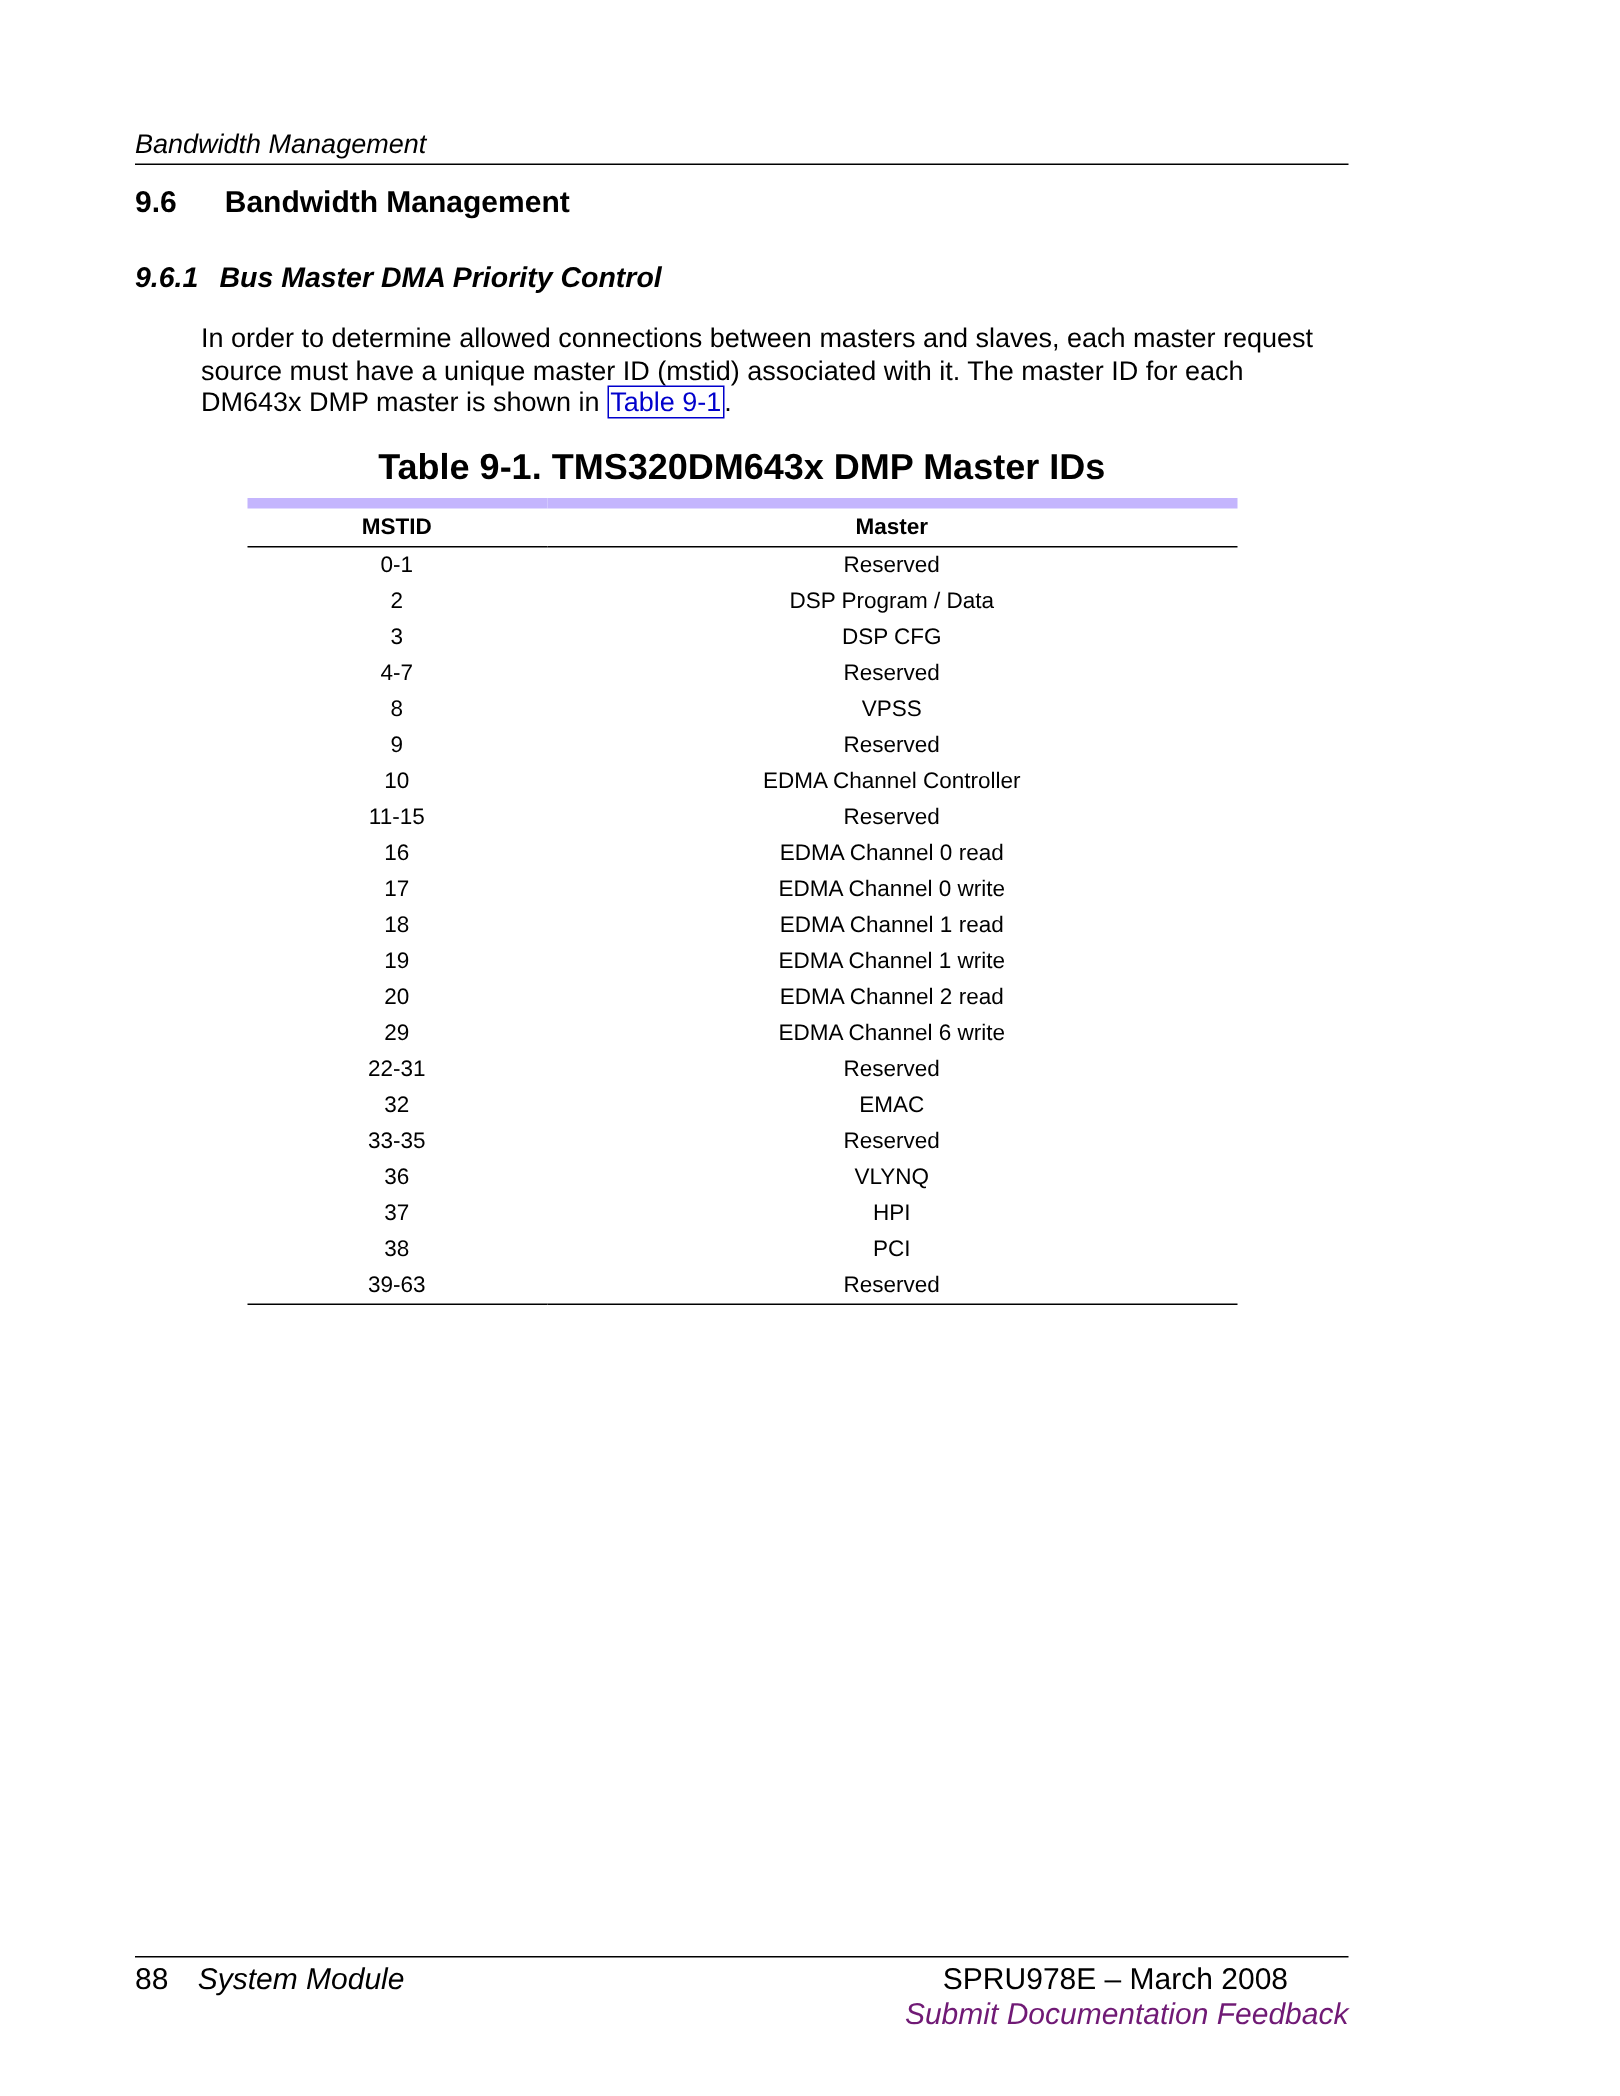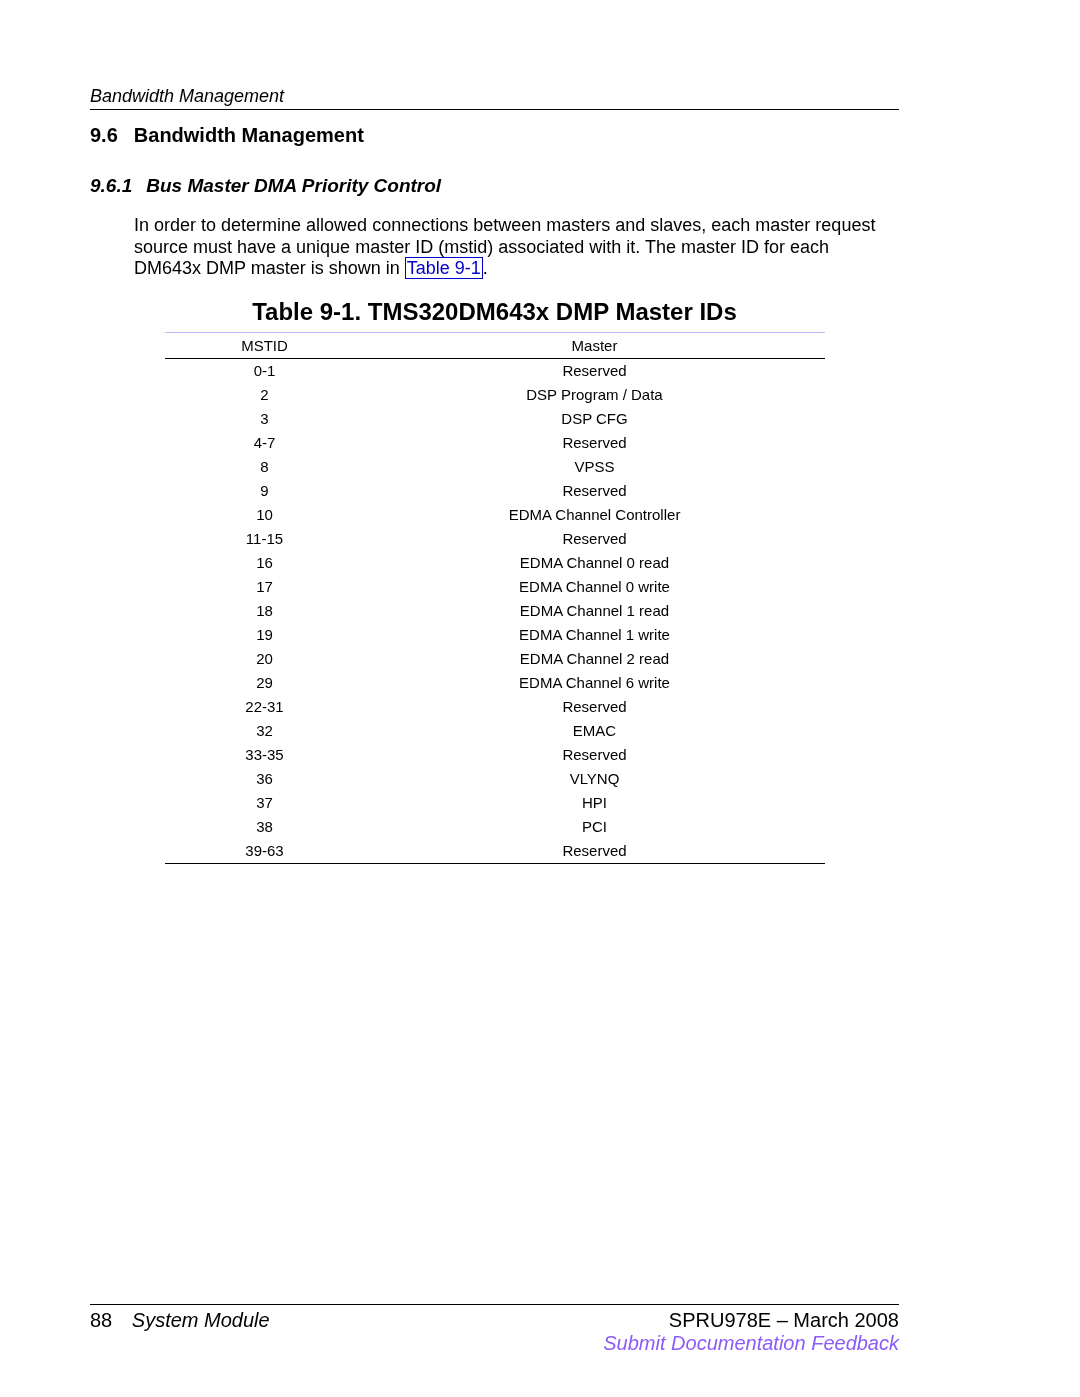--- a/index.html
+++ b/index.html
@@ -25,21 +25,21 @@
     font-size: 18px;
     padding-bottom: 2px;
     border-bottom: 1px solid #000;
     margin-bottom: 14px;
   }
   .h-section {
     font-weight: bold;
     font-size: 20px;
     margin-bottom: 28px;
   }
-  .h-section .num { display: inline-block; margin-right: 16px; }
+  .h-section .num { display: inline-block; margin-right: 32px; }
   .h-subsection {
     font-weight: bold;
     font-style: italic;
     font-size: 19px;
     margin-bottom: 10px;
   }
   .h-subsection .num { display: inline-block; margin-right: 14px; }
   .body-para {
     font-size: 18px;
     line-height: 1.2;
@@ -58,23 +58,23 @@
     text-align: center;
     margin-bottom: 6px;
   }
   .data-table {
     margin: 0 auto;
     width: 660px;
     border-collapse: collapse;
     font-size: 15px;
   }
   .data-table thead th {
-    font-weight: normal;
+    font-weight: bold;
     text-align: center;
-    border-top: 1px solid #c4b5fd;
+    border-top: 7px solid #c4b5fd;
     border-bottom: 1px solid #000;
     padding: 4px 0;
   }
   .data-table tbody td {
     text-align: center;
     padding: 3.5px 0;
   }
   .data-table tbody tr:last-child td {
     border-bottom: 1px solid #000;
   }
@@ -88,24 +88,24 @@
     border-top: 1px solid #000;
     padding-top: 4px;
     font-size: 20px;
     display: flex;
     justify-content: space-between;
     align-items: flex-start;
   }
   .footer-left { }
   .footer-left .pagenum { margin-right: 14px; }
   .footer-left .chapter { font-style: italic; }
-  .footer-right { text-align: right; }
+  .footer-right { text-align: center; }
   .footer-right .feedback {
     display: block;
-    color: #8b5cf6;
+    color: #701a75;
     font-style: italic;
     text-decoration: none;
     margin-left: 15px;
   }
 </style>
 </head>
 <body>
 
 <div class="page">
 

